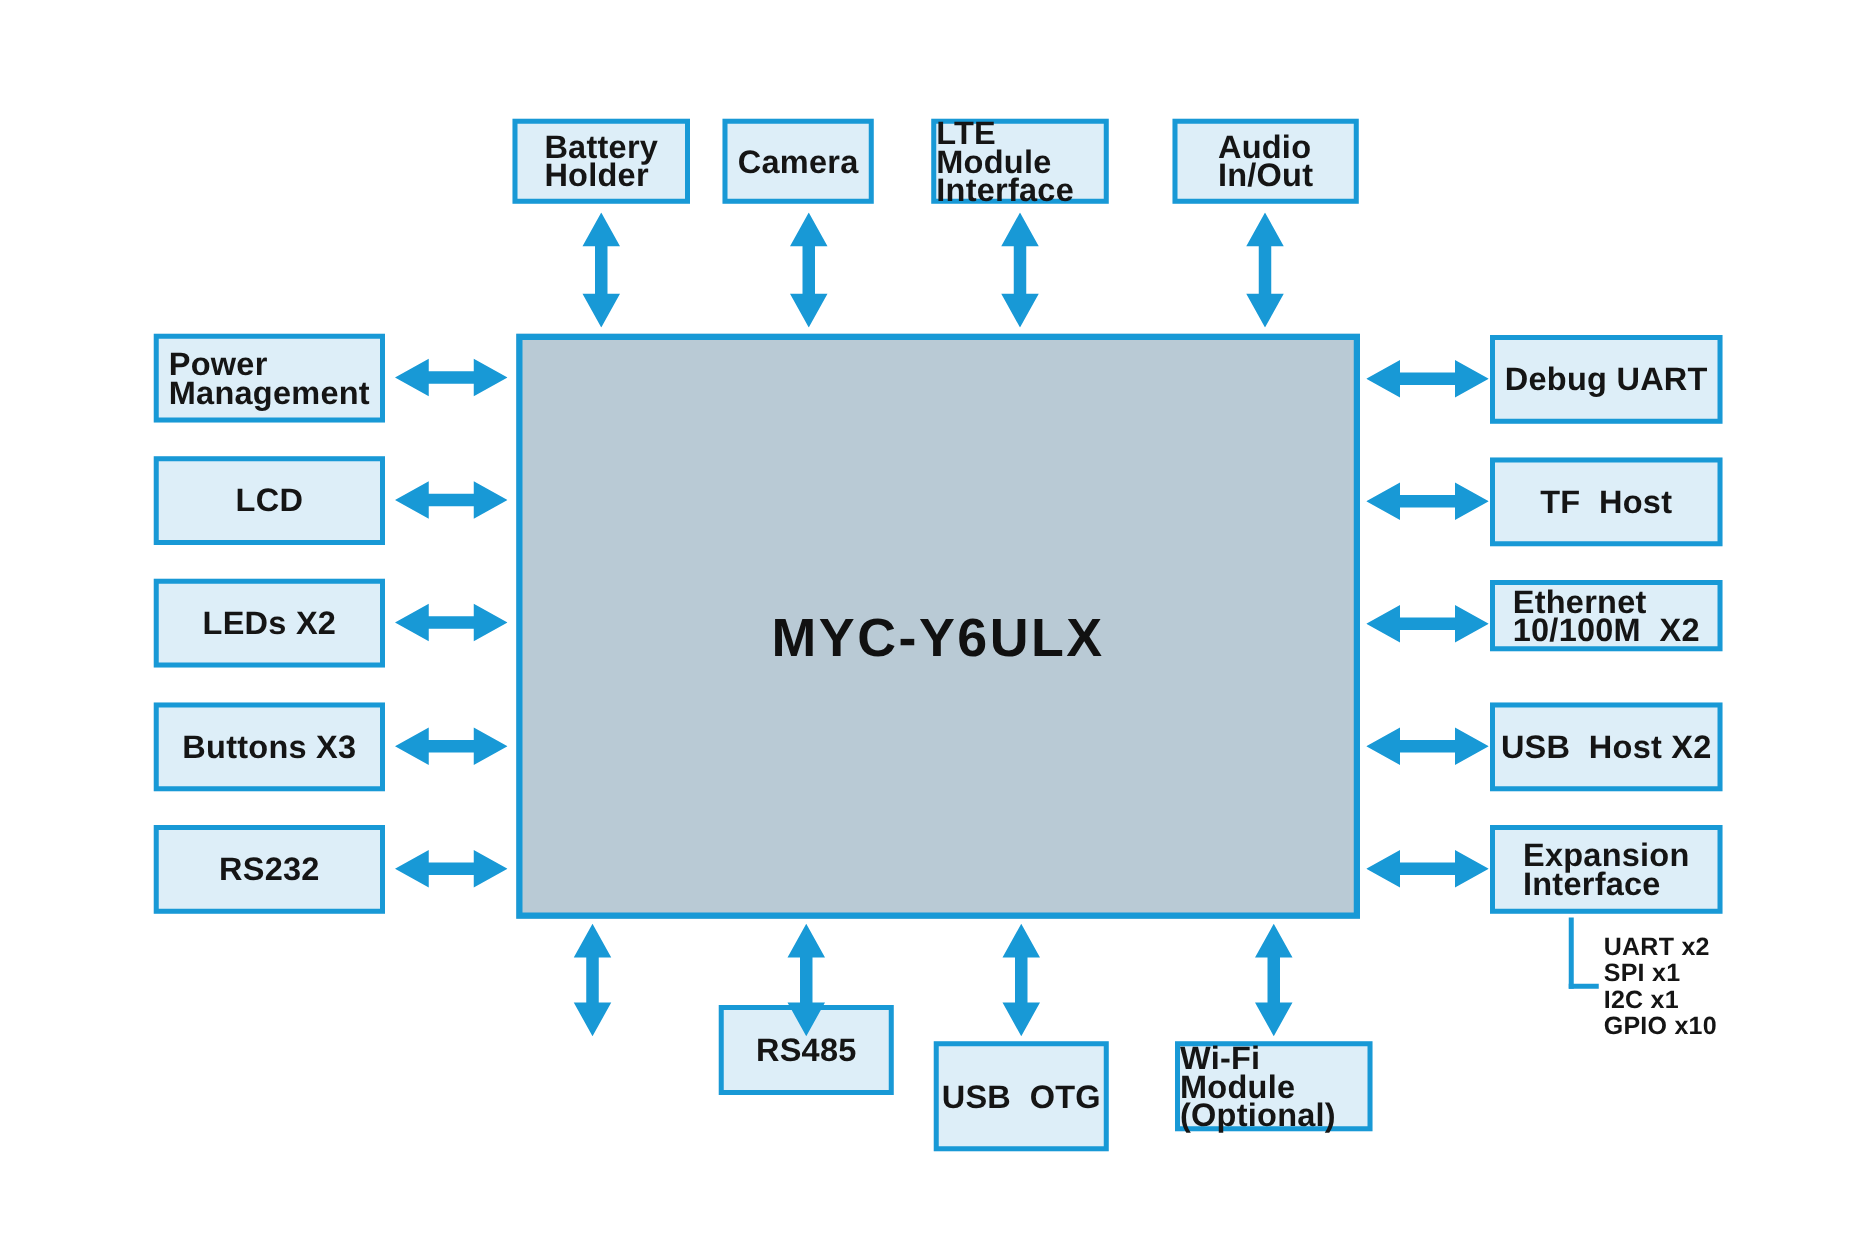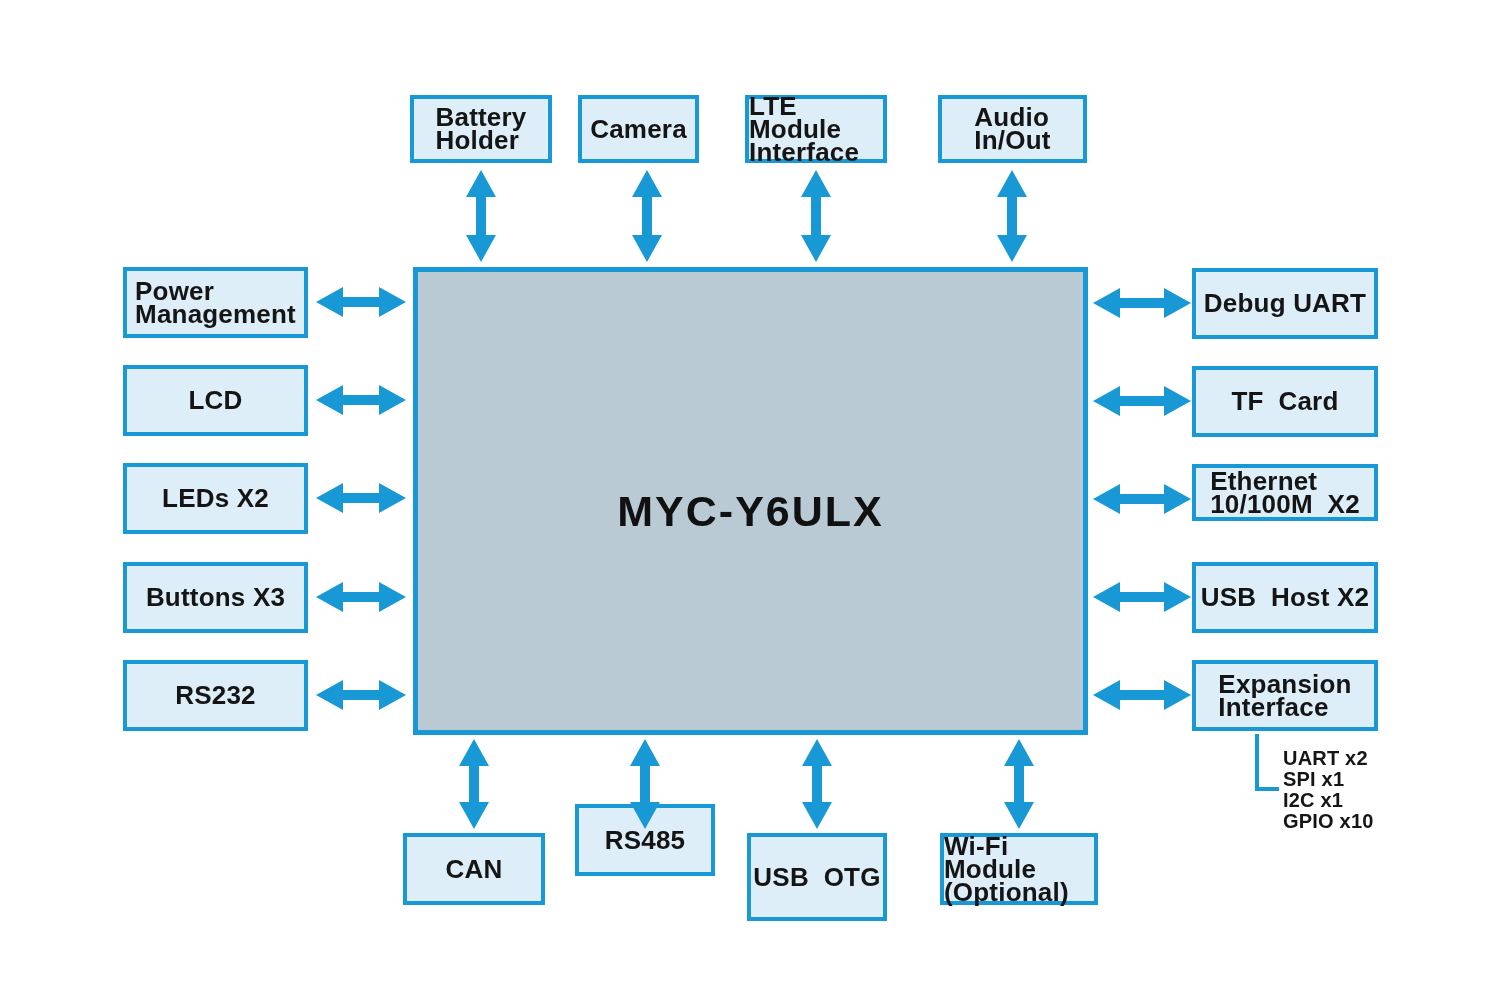--- a/index.html
+++ b/index.html
@@ -107,37 +107,34 @@
     <span class="lbl">Buttons X3</span>
   </div>
   <div class="box" style="left:123px;top:660px;width:185px;height:71px">
     <span class="lbl">RS232</span>
   </div>
 
   <div class="box" style="left:1192px;top:268px;width:186px;height:71px">
     <span class="lbl">Debug UART</span>
   </div>
   <div class="box" style="left:1192px;top:366px;width:186px;height:71px">
-    <span class="lbl">TF  Card</span>
+    <span class="lbl">TF  Host</span>
   </div>
   <div class="box" style="left:1192px;top:464px;width:186px;height:57px">
     <span class="lbl">Ethernet
 10/100M  X2</span>
   </div>
   <div class="box" style="left:1192px;top:562px;width:186px;height:71px">
     <span class="lbl">USB  Host X2</span>
   </div>
   <div class="box" style="left:1192px;top:660px;width:186px;height:71px">
     <span class="lbl">Expansion
 Interface</span>
   </div>
 
-  <div class="box" style="left:403px;top:833px;width:142px;height:72px">
-    <span class="lbl">CAN</span>
-  </div>
   <div class="box" style="left:575px;top:804px;width:140px;height:72px">
     <span class="lbl">RS485</span>
   </div>
   <div class="box" style="left:747px;top:833px;width:140px;height:88px">
     <span class="lbl">USB  OTG</span>
   </div>
   <div class="box" style="left:940px;top:833px;width:158px;height:72px">
     <span class="lbl">Wi-Fi Module
 (Optional)</span>
   </div>

